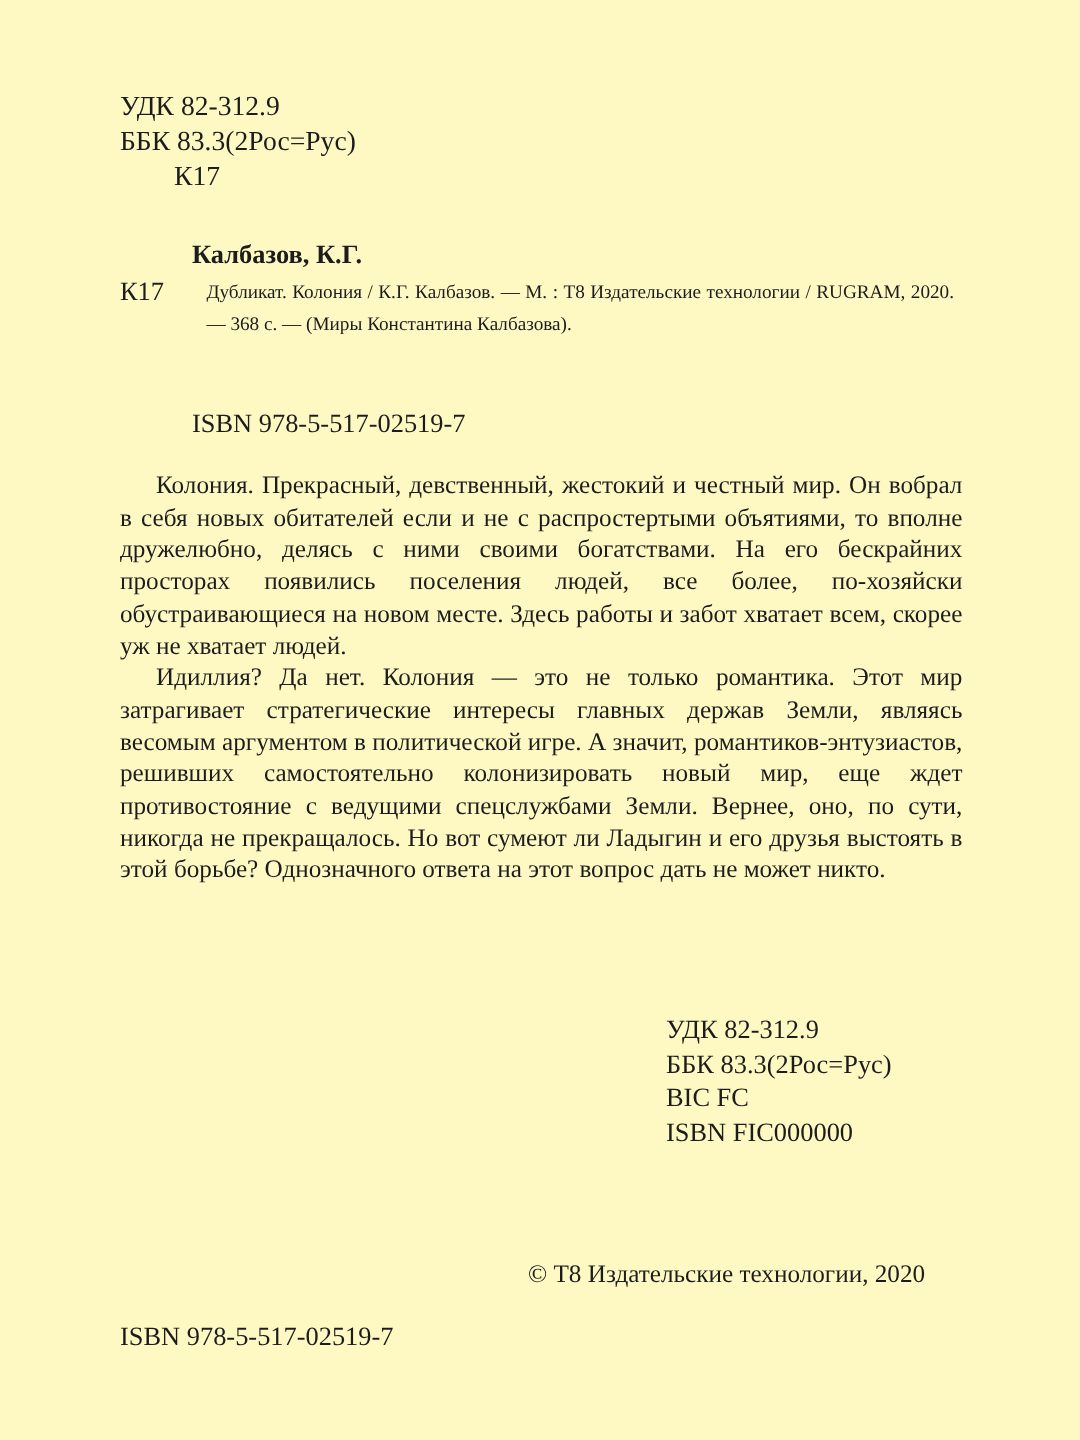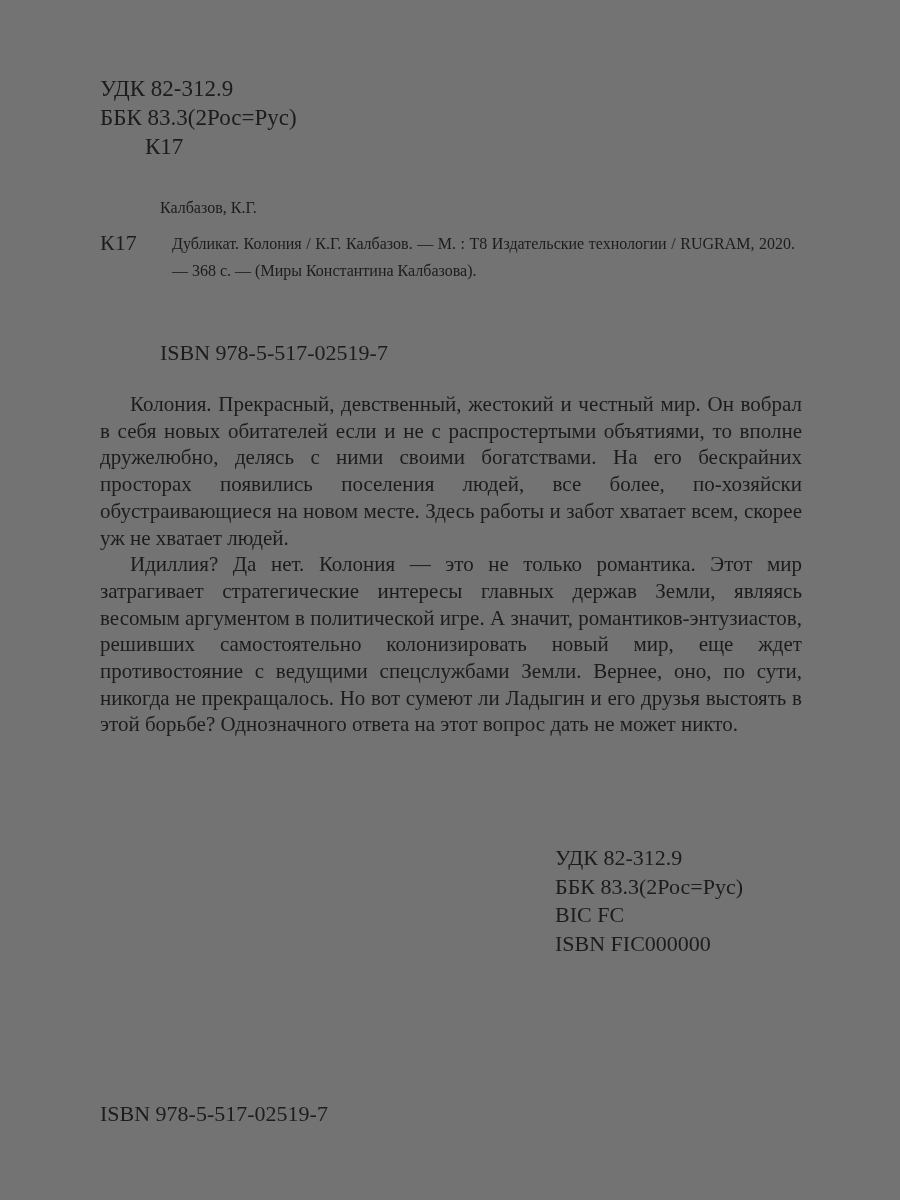--- a/index.html
+++ b/index.html
@@ -4,21 +4,21 @@
 <style>
   html, body {
     margin: 0;
     padding: 0;
     background: #ffffff;
   }
   .page {
     position: relative;
     width: 900px;
     height: 1200px;
-    background: #737373;
+    background: #fef9c3;
     font-family: "Liberation Serif", "DejaVu Serif", serif;
     color: #1c1c1c;
     overflow: hidden;
   }
   
   .top-codes {
     position: absolute;
     left: 100px;
     top: 74px;
     font-size: 23px;
@@ -26,22 +26,22 @@
     white-space: nowrap;
   }
   .top-codes .cutter {
     padding-left: 45px;
   }
   
   .imprint-author {
     position: absolute;
     left: 160px;
     top: 199px;
-    font-size: 16px;
-    font-weight: normal;
+    font-size: 22px;
+    font-weight: bold;
   }
   .imprint-entry {
     position: absolute;
     left: 100px;
     top: 230px;
     width: 695px;
   }
   .imprint-entry .margin-cutter {
     position: absolute;
     left: 0;
@@ -125,17 +125,18 @@
   </div>
 
   <div class="codes-block">
     <div>УДК 82-312.9</div>
     <div>ББК 83.3(2Рос=Рус)</div>
     <div>BIC FC</div>
     <div>ISBN FIC000000</div>
   </div>
 
   <div class="copyrights">
+    <div>© Т8 Издательские технологии, 2020</div>
   </div>
 
   <div class="footer-isbn">ISBN 978-5-517-02519-7</div>
 
 </div>
 
 </body></html>

